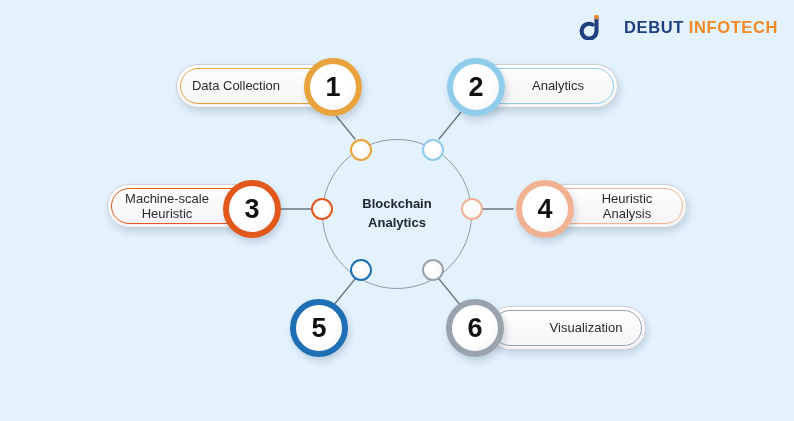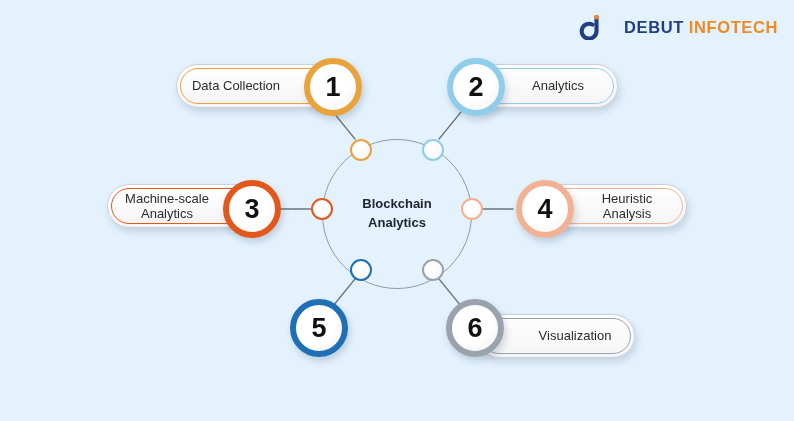--- a/index.html
+++ b/index.html
@@ -203,38 +203,38 @@
 
   <div class="pill pad-left" style="left:460px; top:64px; width:158px; --accent:#8fcdea;">
     <div class="pill-label">Analytics</div>
   </div>
   <div class="numnode" style="left:447px; top:58px; --accent:#8fcdea;">
     <span>2</span>
   </div>
 
   <div class="pill pad-right" style="left:107px; top:184px; width:158px; --accent:#e2571b;">
     <div class="pill-label">Machine-scale
-Analytics</div>
+Heuristic</div>
   </div>
   <div class="numnode" style="left:223px; top:180px; --accent:#e2571b;">
     <span>3</span>
   </div>
 
   <div class="pill pad-left" style="left:529px; top:184px; width:158px;align-items:center; --accent:#f1b293;">
     <div class="pill-label">Heuristic
 Analysis</div>
   </div>
   <div class="numnode" style="left:516px; top:180px; --accent:#f1b293;">
     <span>4</span>
   </div>
 
   <div class="numnode" style="left:290px; top:299px; --accent:#1f6fb5;">
     <span>5</span>
   </div>
 
-  <div class="pill pad-left" style="left:477px; top:306px; width:158px;margin-top:8px; --accent:#9aa3ad;">
+  <div class="pill pad-left" style="left:488px; top:306px; width:158px; --accent:#9aa3ad;">
     <div class="pill-label">Visualization</div>
   </div>
   <div class="numnode" style="left:446px; top:299px; --accent:#9aa3ad;">
     <span>6</span>
   </div>
 
 </div>
 
 </body></html>

